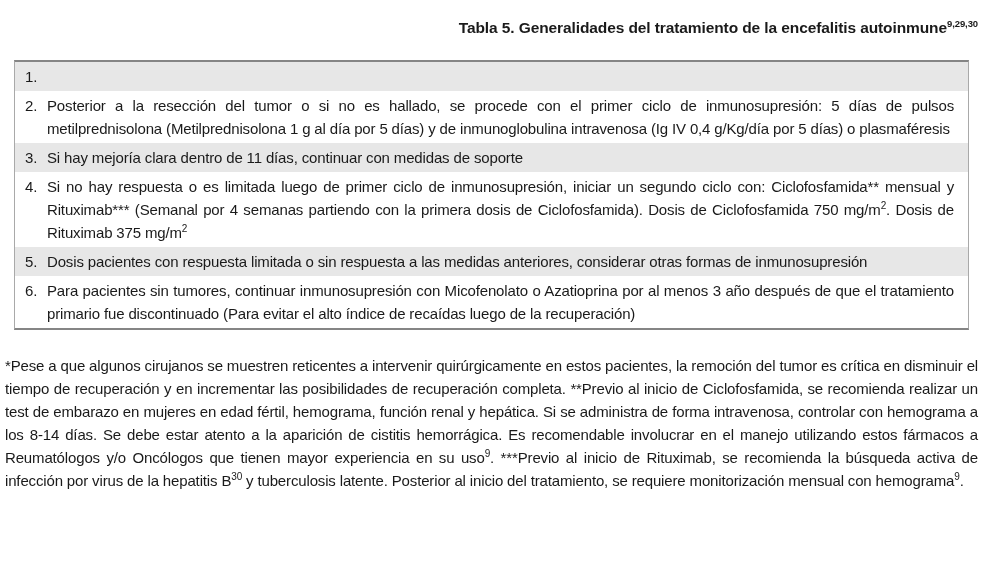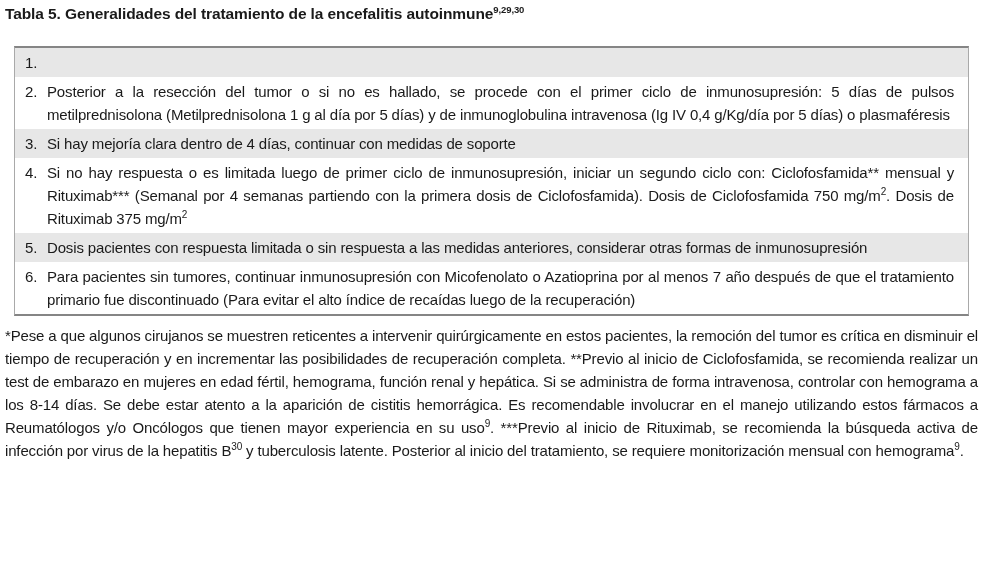--- a/index.html
+++ b/index.html
@@ -14,24 +14,25 @@
     color: var(--text, #1a1a1a);
     overflow: hidden;
   }
   .page {
     padding: 0 5px;
     box-sizing: border-box;
     width: 100%;
     height: 100%;
   }
   .title {
-    text-align: left;
+    text-align: right;
     font-weight: bold;
     font-size: 15.5px;
     line-height: 19px;
+    padding-top: 14px;
     letter-spacing: -0.1px;
   }
   .title sup {
     font-size: 9.5px;
     font-weight: bold;
   }
   .ae-table {
     margin: 23px 9px 0 9px;
     border-top: 2px solid var(--border-dark, #858585);
     border-bottom: 2px solid var(--border-dark, #858585);
@@ -55,21 +56,21 @@
   }
   .row-text {
     flex: 1;
     text-align: justify;
   }
   .row-text sup, .footnote sup {
     font-size: 10px;
     line-height: 0;
   }
   .footnote {
-    margin-top: 8px;
+    margin-top: 24px;
     font-size: 15px;
     line-height: 23px;
     text-align: justify;
     letter-spacing: -0.15px;
   }
 </style>
 </head>
 <body>
 
 <div class="page">
@@ -77,29 +78,29 @@
   <div class="ae-table" id="table-host">
       <div class="t-row shaded">
         <span class="row-num">1.</span>
       </div>
       <div class="t-row">
         <span class="row-num">2.</span>
         <div class="row-text">Posterior a la resección del tumor o si no es hallado, se procede con el primer ciclo de inmunosupresión: 5 días de pulsos metilprednisolona (Metilprednisolona 1 g al día por 5 días) y de inmunoglobulina intravenosa (Ig IV 0,4 g/Kg/día por 5 días) o plasmaféresis</div>
       </div>
       <div class="t-row shaded">
         <span class="row-num">3.</span>
-        <div class="row-text">Si hay mejoría clara dentro de 4 días, continuar con medidas de soporte</div>
+        <div class="row-text">Si hay mejoría clara dentro de 11 días, continuar con medidas de soporte</div>
       </div>
       <div class="t-row">
         <span class="row-num">4.</span>
         <div class="row-text">Si no hay respuesta o es limitada luego de primer ciclo de inmunosupresión, iniciar un segundo ciclo con: Ciclofosfamida** mensual y Rituximab*** (Semanal por 4 semanas partiendo con la primera dosis de Ciclofosfamida). Dosis de Ciclofosfamida 750 mg/m<sup>2</sup>. Dosis de Rituximab 375 mg/m<sup>2</sup></div>
       </div>
       <div class="t-row shaded">
         <span class="row-num">5.</span>
         <div class="row-text">Dosis pacientes con respuesta limitada o sin respuesta a las medidas anteriores, considerar otras formas de inmunosupresión</div>
       </div>
       <div class="t-row">
         <span class="row-num">6.</span>
-        <div class="row-text">Para pacientes sin tumores, continuar inmunosupresión con Micofenolato o Azatioprina por al menos 7 año después de que el tratamiento primario fue discontinuado (Para evitar el alto índice de recaídas luego de la recuperación)</div>
+        <div class="row-text">Para pacientes sin tumores, continuar inmunosupresión con Micofenolato o Azatioprina por al menos 3 año después de que el tratamiento primario fue discontinuado (Para evitar el alto índice de recaídas luego de la recuperación)</div>
       </div>
     </div>
   <div class="footnote">*Pese a que algunos cirujanos se muestren reticentes a intervenir quirúrgicamente en estos pacientes, la remoción del tumor es crítica en disminuir el tiempo de recuperación y en incrementar las posibilidades de recuperación completa. **Previo al inicio de Ciclofosfamida, se recomienda realizar un test de embarazo en mujeres en edad fértil, hemograma, función renal y hepática. Si se administra de forma intravenosa, controlar con hemograma a los 8-14 días. Se debe estar atento a la aparición de cistitis hemorrágica. Es recomendable involucrar en el manejo utilizando estos fármacos a Reumatólogos y/o Oncólogos que tienen mayor experiencia en su uso<sup>9</sup>. ***Previo al inicio de Rituximab, se recomienda la búsqueda activa de infección por virus de la hepatitis B<sup>30</sup> y tuberculosis latente. Posterior al inicio del tratamiento, se requiere monitorización mensual con hemograma<sup>9</sup>.</div>
 </div>
 
 </body></html>

